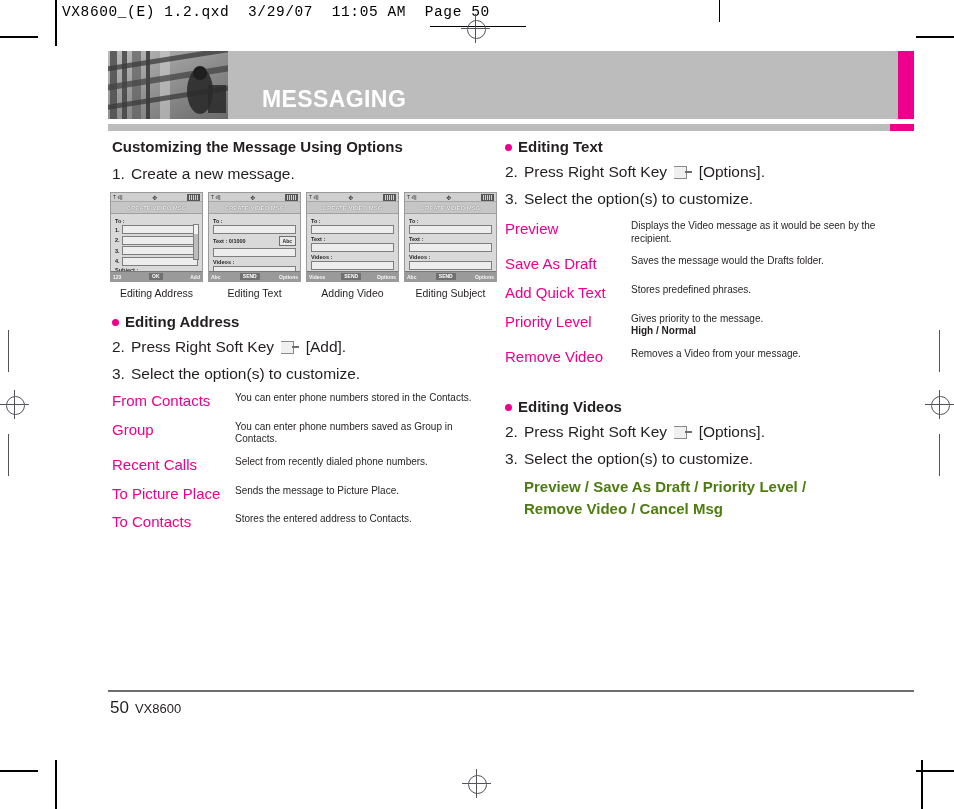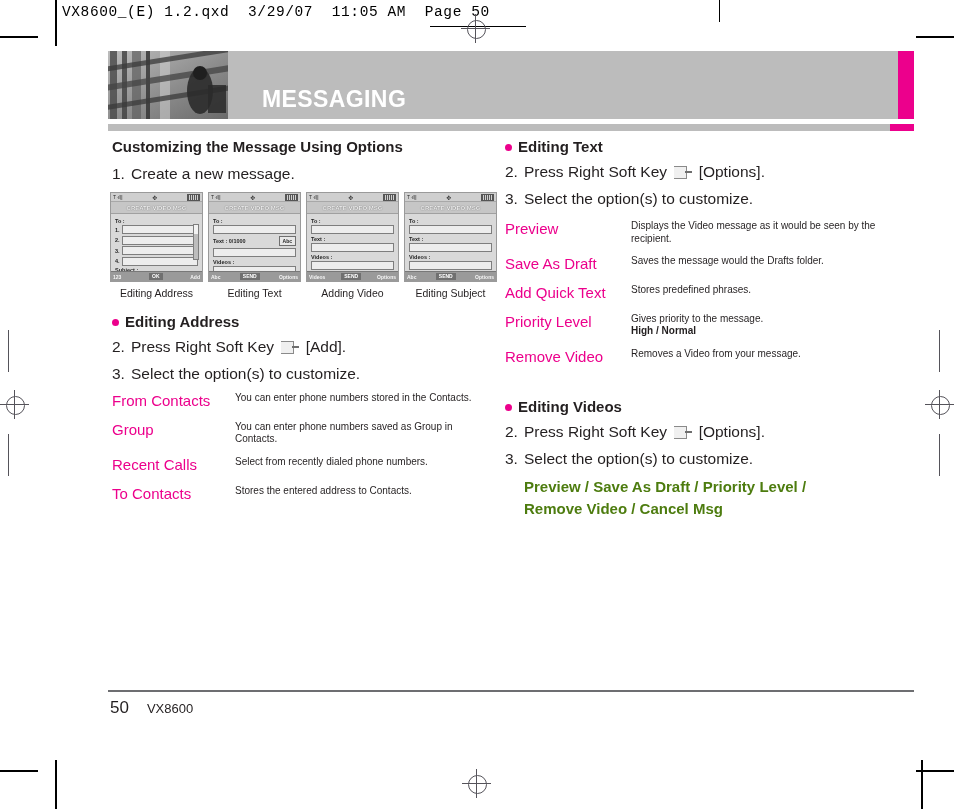--- a/index.html
+++ b/index.html
@@ -206,21 +206,21 @@
     font-size: 15px; font-weight: bold; color: #4d7c0f; line-height: 1.3;
     margin-left: 19px; margin-top: 8px;
   }
 
   
   .footer-rule {
     position: absolute; left: 108px; top: 690px; width: 806px; height: 1.5px; background: #6d6e71;
   }
   .footer {
     position: absolute; left: 110px; top: 698px;
-    display: flex; align-items: baseline; gap: 18px;
+    display: flex; align-items: baseline; gap: 6px;
   }
   .footer .pg { font-size: 17px; color: #231f20; }
   .footer .mdl { font-size: 13px; color: #231f20; }
 </style>
 </head>
 <body>
 
 <div class="crop-line" style="left:55px;top:0;width:1.5px;height:46px;"></div>
 <div class="crop-line" style="left:0;top:36px;width:38px;height:1.5px;"></div>
 <div class="crop-line" style="left:916px;top:36px;width:38px;height:1.5px;"></div>
@@ -460,20 +460,24 @@
     </div>
     <div class="defrow">
       <div class="defterm">Group</div>
       <div class="defdesc">You can enter phone numbers saved as Group in Contacts.</div>
     </div>
     <div class="defrow">
       <div class="defterm">Recent Calls</div>
       <div class="defdesc">Select from recently dialed phone numbers.</div>
     </div>
     <div class="defrow">
+      <div class="defterm">To Picture Place</div>
+      <div class="defdesc">Sends the message to Picture Place.</div>
+    </div>
+    <div class="defrow">
       <div class="defterm">To Contacts</div>
       <div class="defdesc">Stores the entered address to Contacts.</div>
     </div>
   </div>
 </div>
 
 <div class="col col-right">
 
   <div class="bullet-head">
     <span class="bullet-dot"></span>

